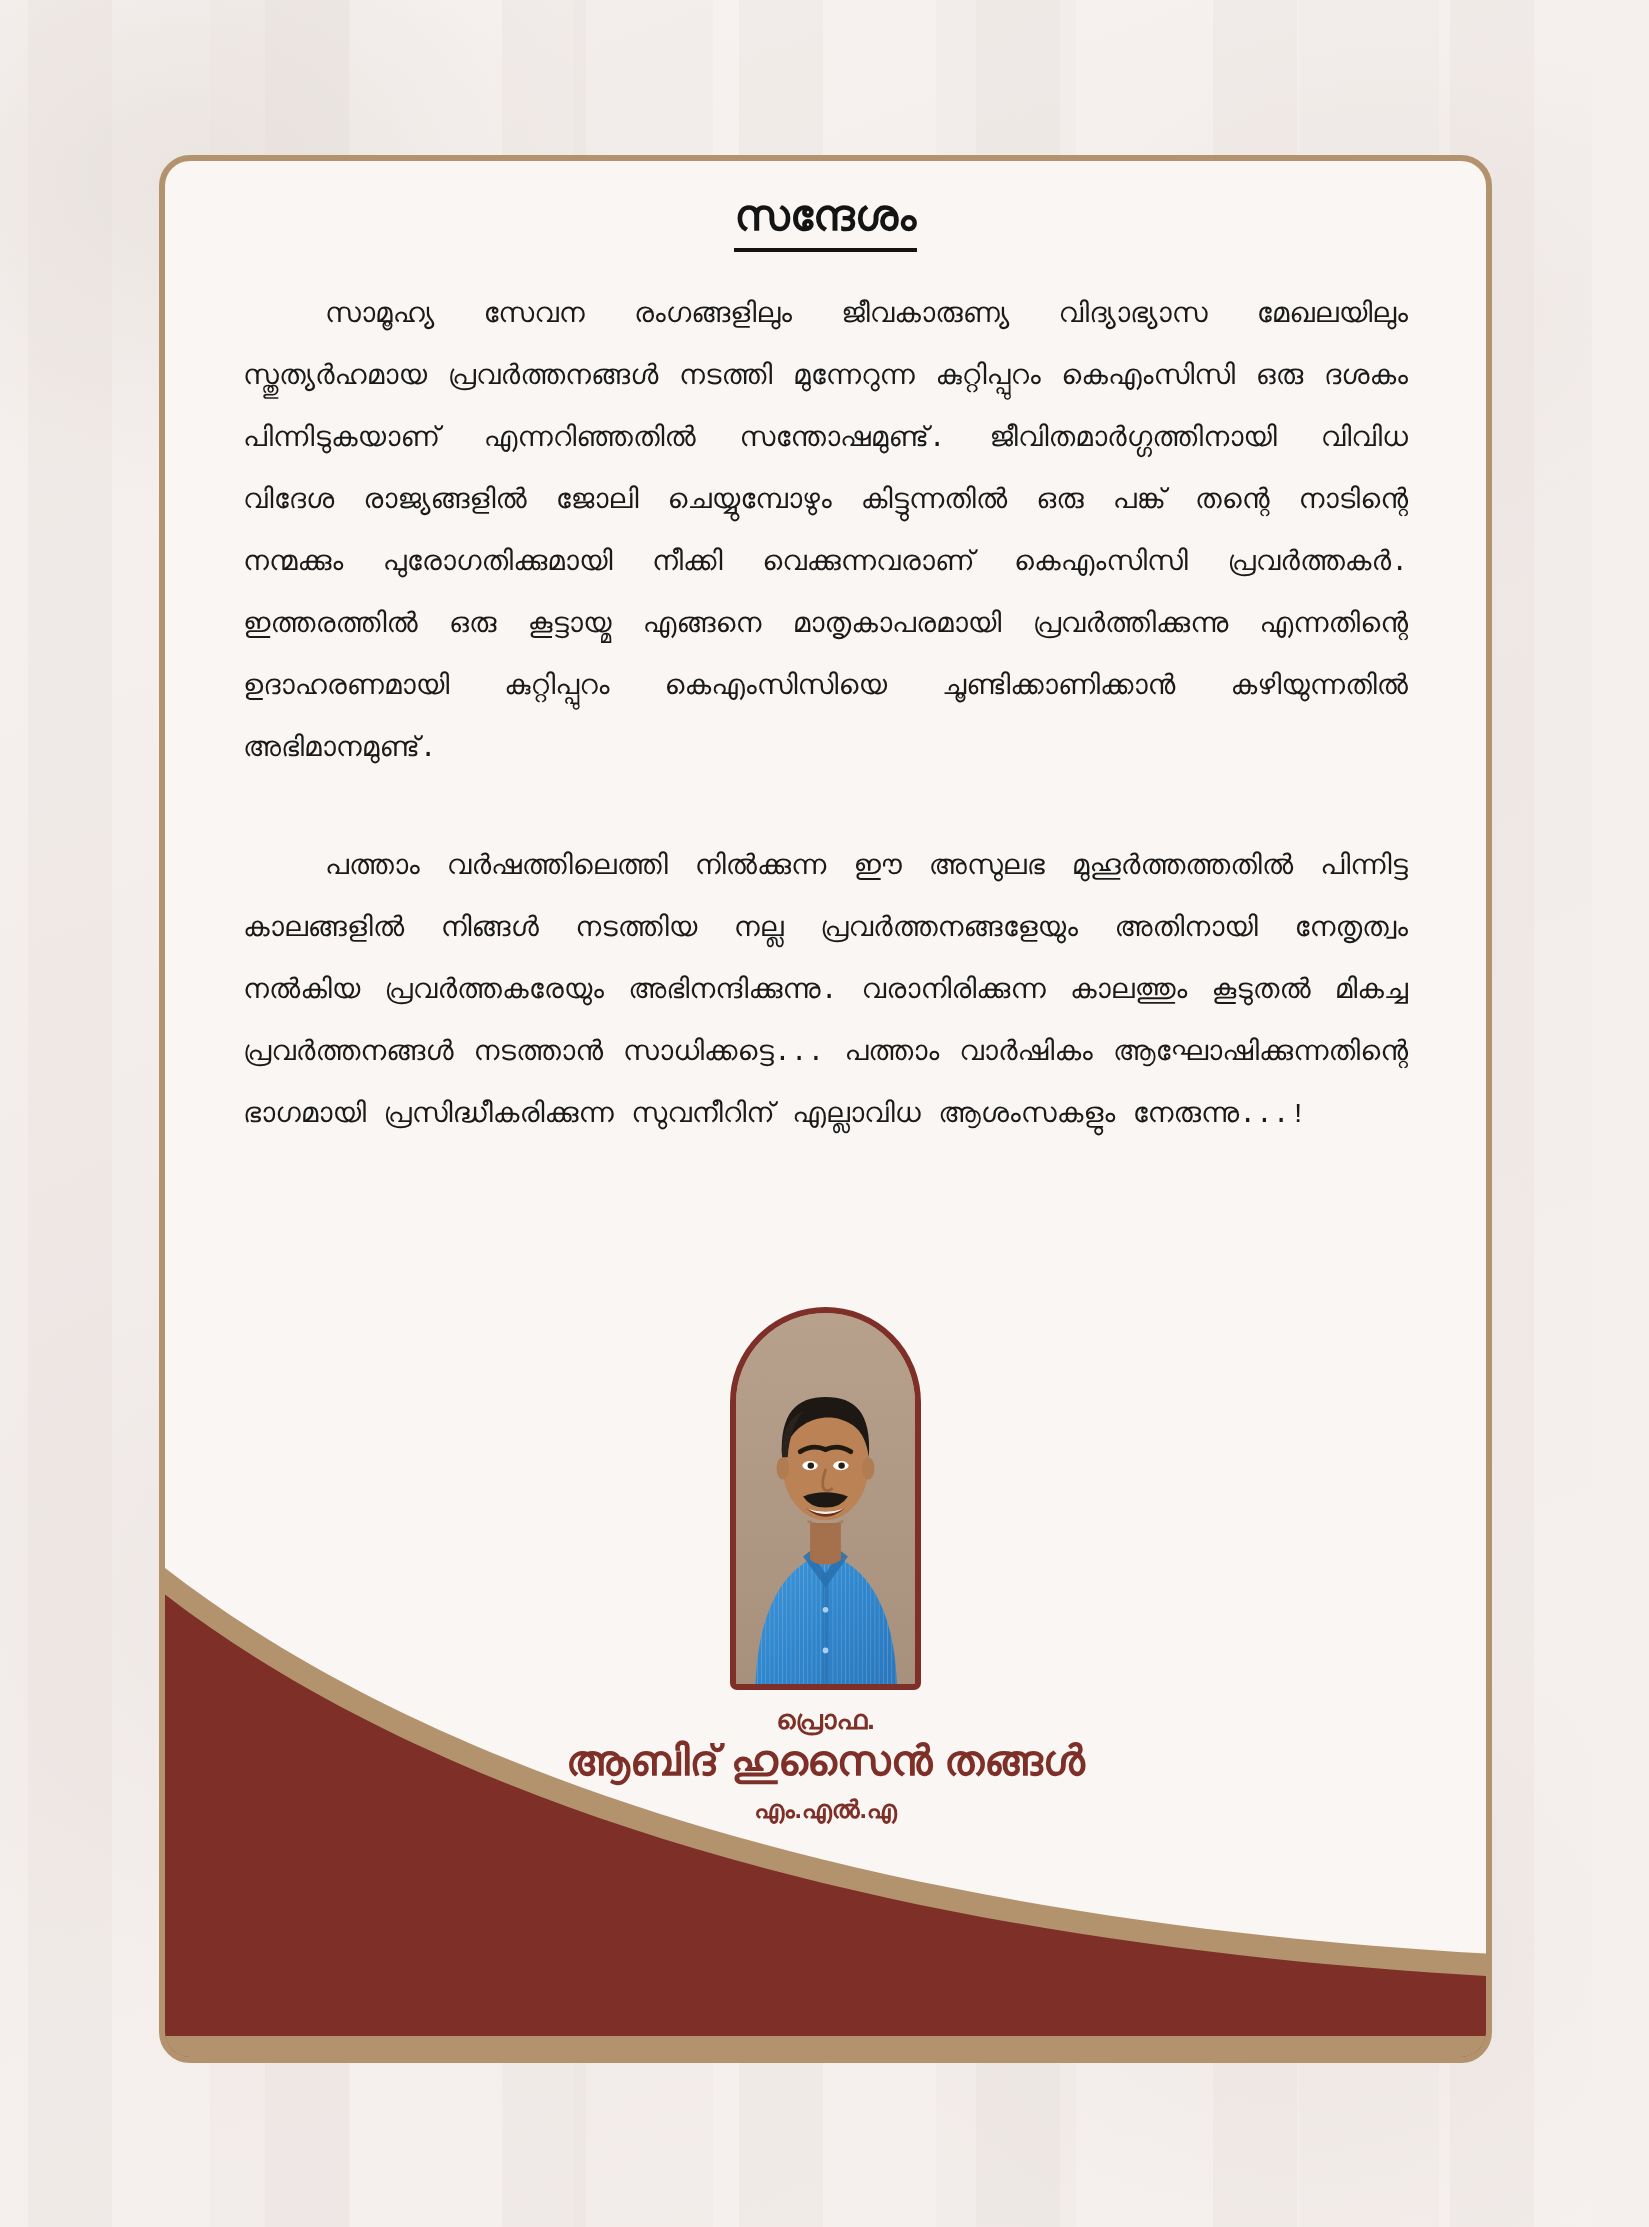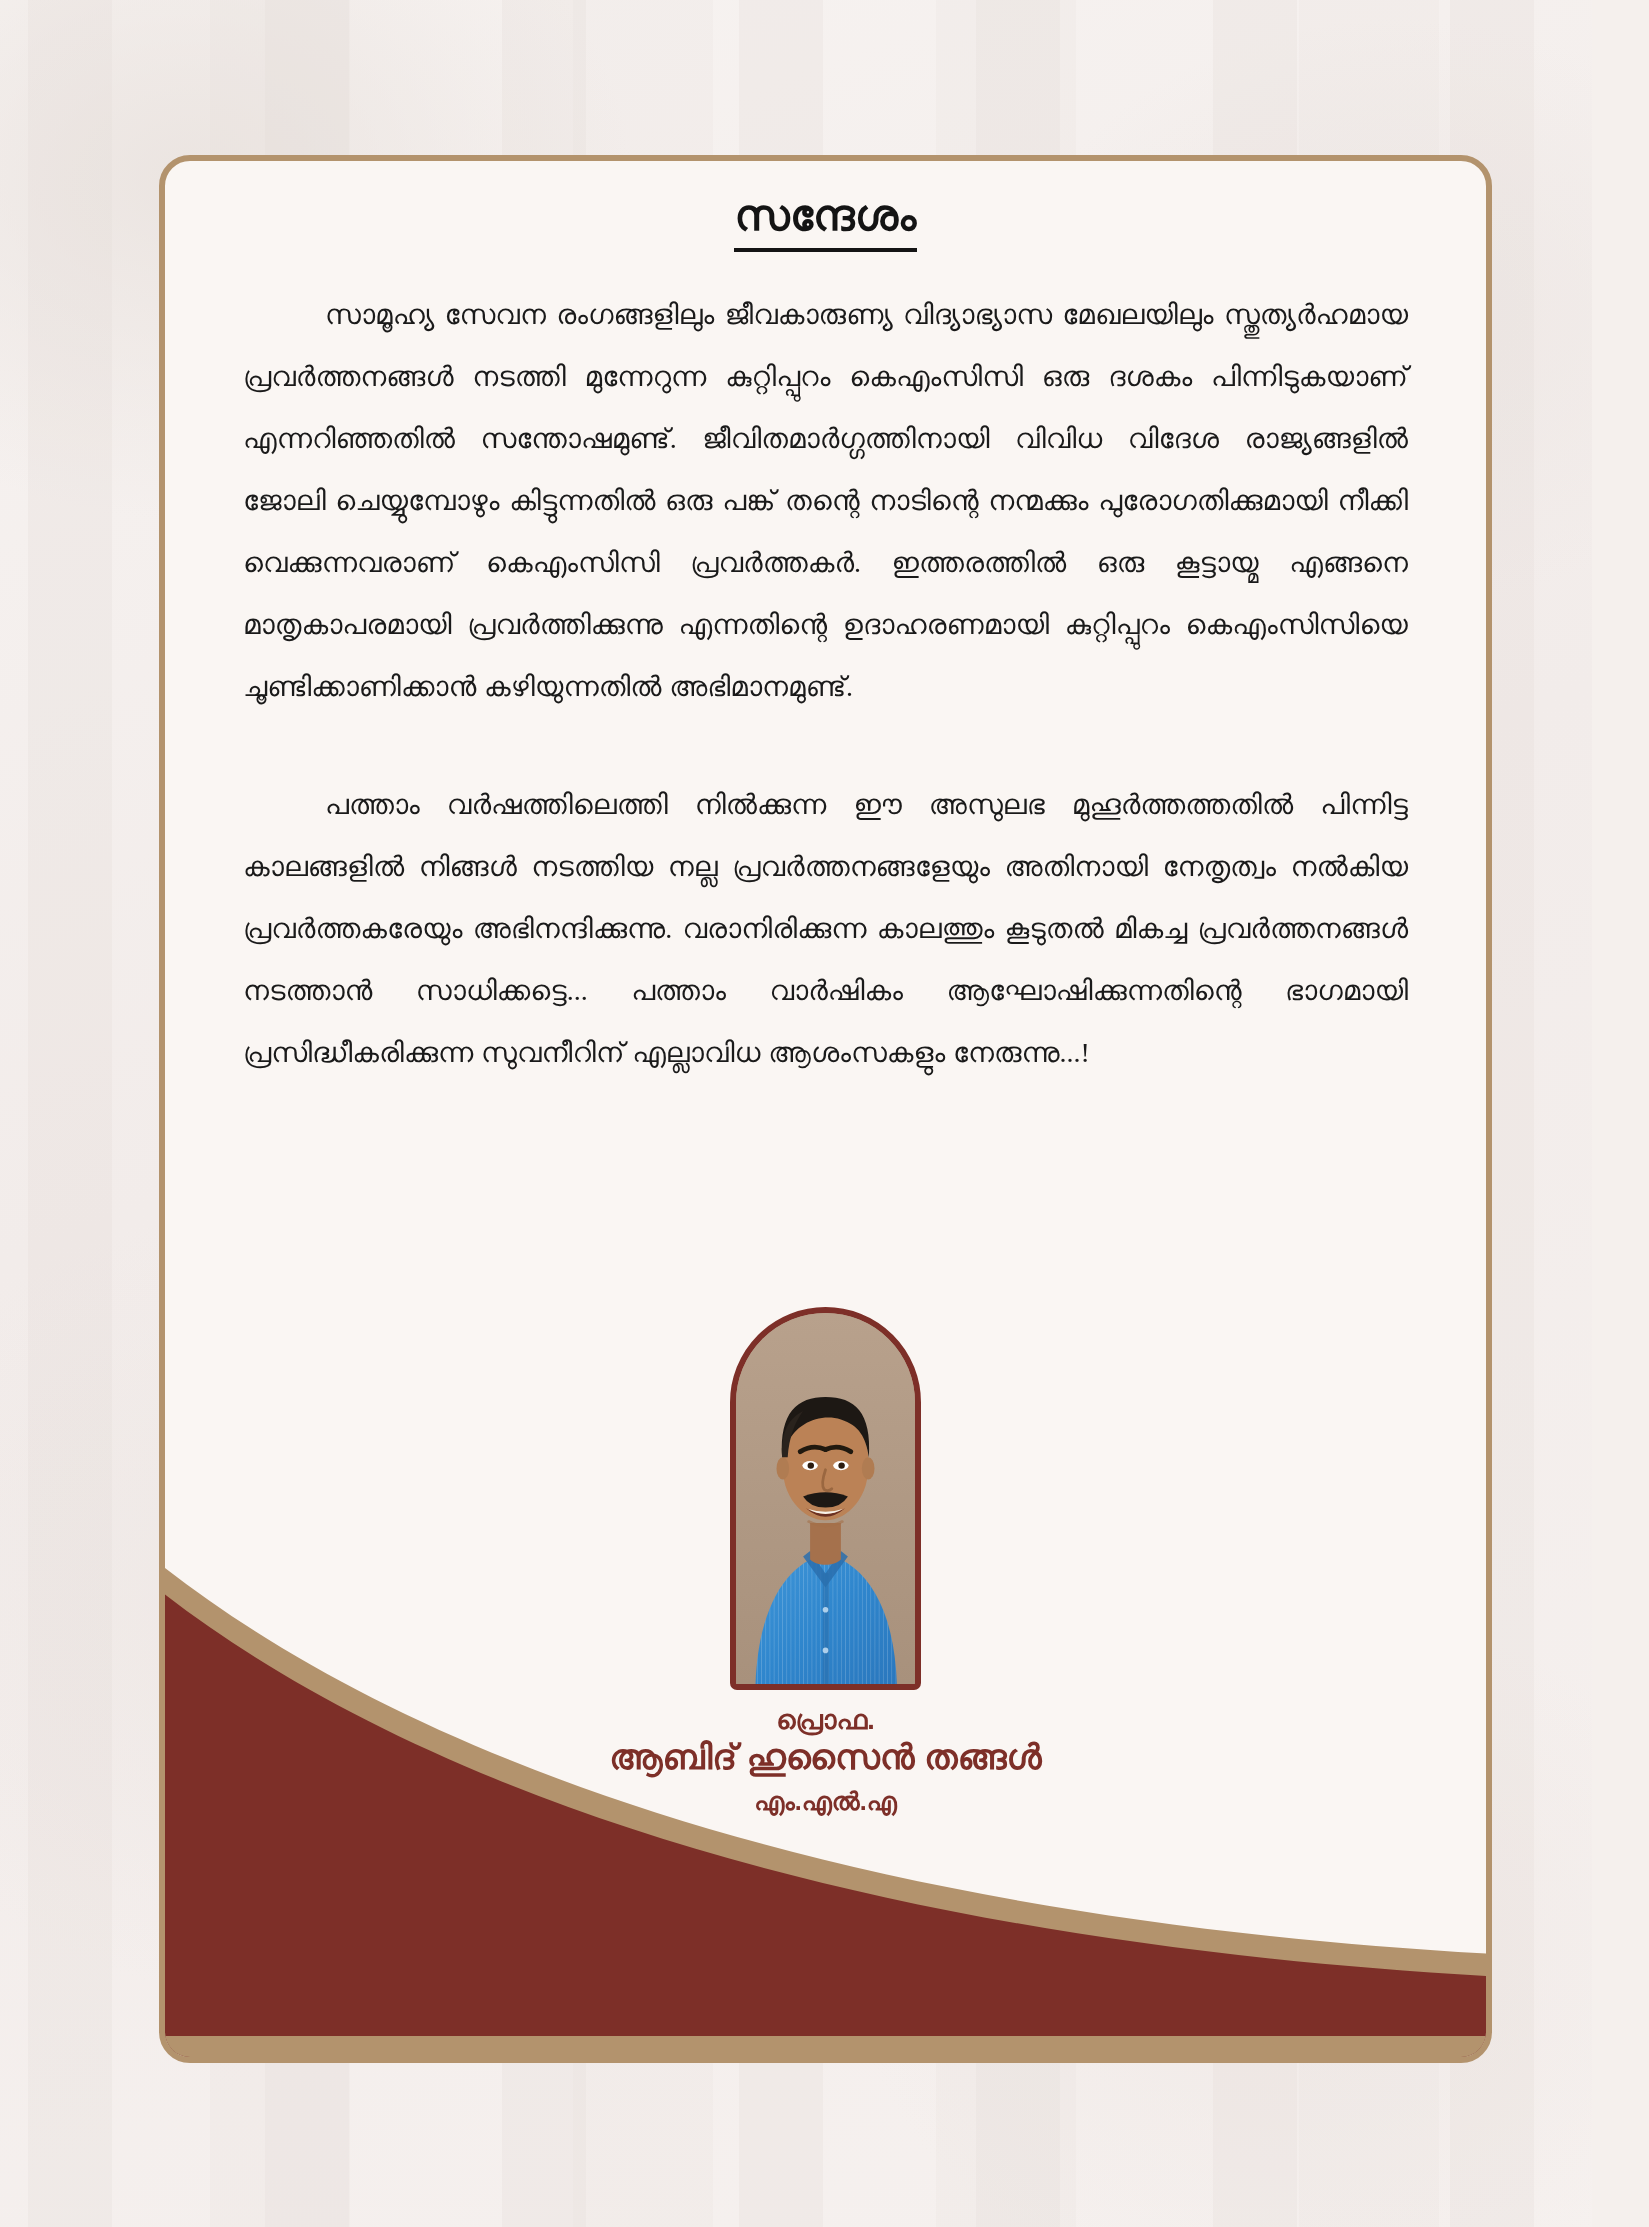--- a/index.html
+++ b/index.html
@@ -73,21 +73,21 @@
   }
 
   
   #body-text {
     position: relative;
     margin: 0 auto;
     padding: 32px 78px 0 78px;
     width: 100%;
   }
   .para {
-    font-family: Liberation Serif, serif;
+    font-family: Liberation Mono, monospace;
     font-size: 28px;
     line-height: 62px;
     color: #1a1a1a;
     text-align: justify;
     text-align-last: left;
     word-spacing: 0.7px;
   }
   .para + .para { margin-top: 56px; }
   .para .indent { display:inline-block; width: 82px; }
 
@@ -112,21 +112,21 @@
   
   #portrait-frame svg { display:block; width:100%; height:100%; }
 
   #sig-name-block { margin-top: 15.4px; line-height: 1.12; }
   .sig-line {
     font-family: "Liberation Sans", "DejaVu Sans", sans-serif;
     font-weight: 700;
     color: #7d2f28;
   }
   #sig-prefix { font-size: 27px; }
-  #sig-name   { font-size: 35px; margin-top: 1.4px; }
+  #sig-name   { font-size: 42px; margin-top: 1.4px; }
   #sig-desig  { font-size: 25px; margin-top: 11px; }
 </style>
 </head>
 <body>
 
 <div id="page-root">
   <div id="paper-noise"></div>
 
   <div id="certificate">
 

